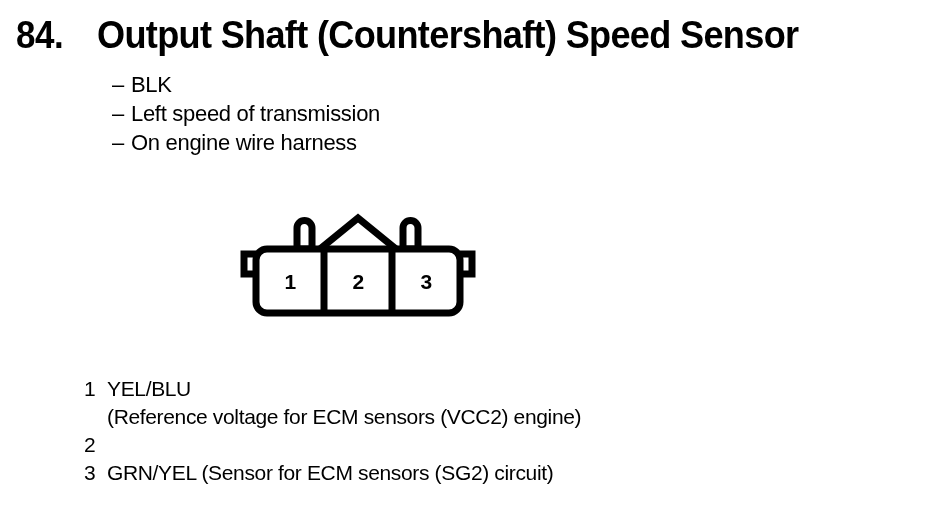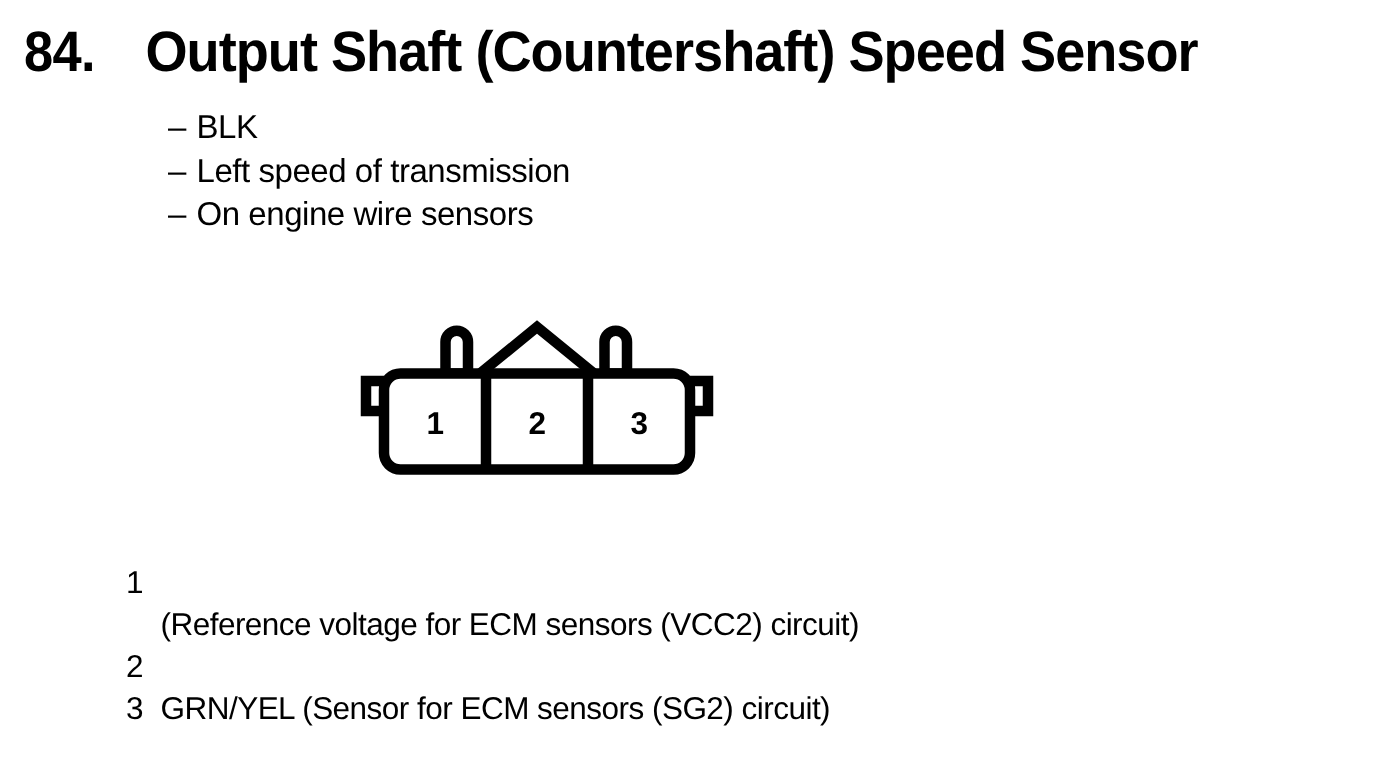--- a/index.html
+++ b/index.html
@@ -128,21 +128,21 @@
     <div class="bullet-row">
       <span class="bullet-dash">–</span>
       <span>BLK</span>
     </div>
     <div class="bullet-row">
       <span class="bullet-dash">–</span>
       <span>Left speed of transmission</span>
     </div>
     <div class="bullet-row">
       <span class="bullet-dash">–</span>
-      <span>On engine wire sensors</span>
+      <span>On engine wire harness</span>
     </div>
   </div>
 
   <div class="connector">
     <svg width="244" height="112" viewBox="0 0 244 112" xmlns="http://www.w3.org/2000/svg">
 
       <path d="M 61 41 L 61 20 A 7.5 7.5 0 0 1 76 20 L 76 41 Z" fill="none" stroke="#000000" stroke-width="7"></path>
 
       <path d="M 167 41 L 167 20 A 7.5 7.5 0 0 1 182 20 L 182 41 Z" fill="none" stroke="#000000" stroke-width="7"></path>
 
@@ -161,22 +161,23 @@
       <text class="pin-num" x="122" y="81">2</text>
       <text class="pin-num" x="190" y="81">3</text>
     </svg>
   </div>
 
   <div class="legend">
 
     <div>
       <div class="legend-row">
         <span class="legend-num">1</span>
+        <span class="legend-text">YEL/BLU</span>
       </div>
-      <div class="legend-cont">(Reference voltage for ECM sensors (VCC2) circuit)</div>
+      <div class="legend-cont">(Reference voltage for ECM sensors (VCC2) engine)</div>
     </div>
 
     <div>
       <div class="legend-row">
         <span class="legend-num">2</span>
       </div>
     </div>
 
     <div>
       <div class="legend-row">

